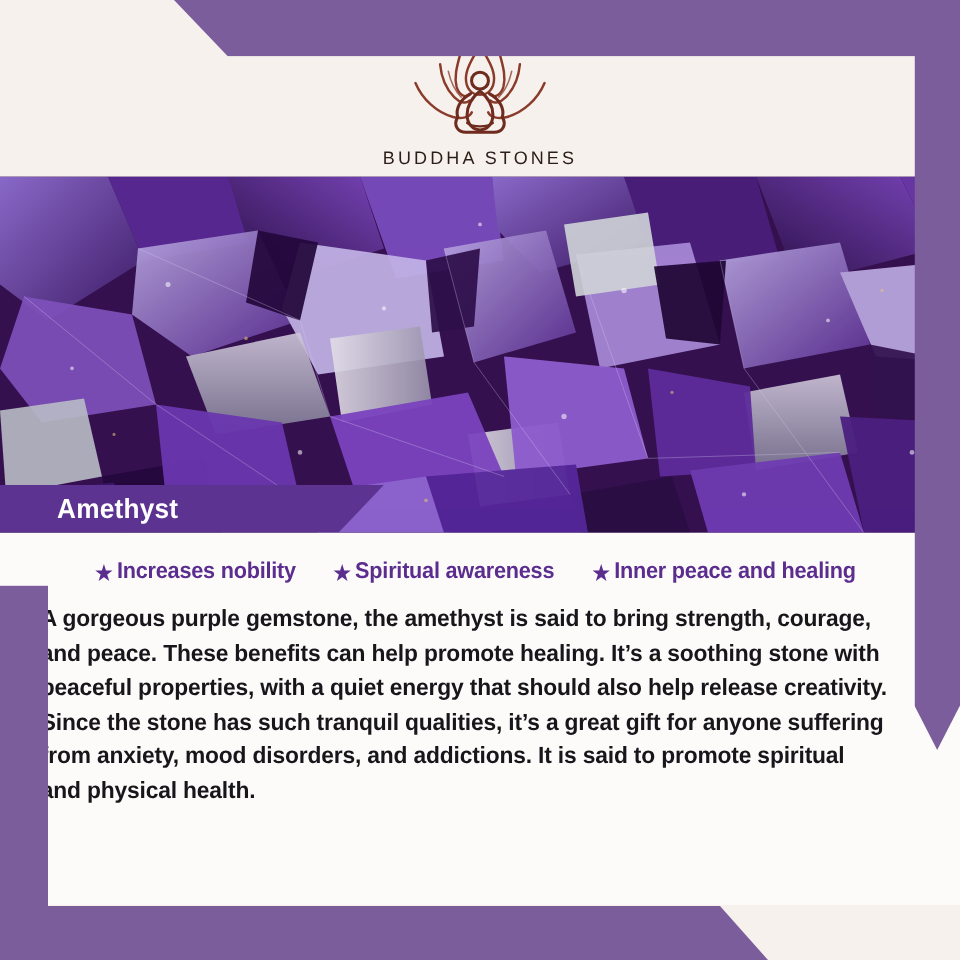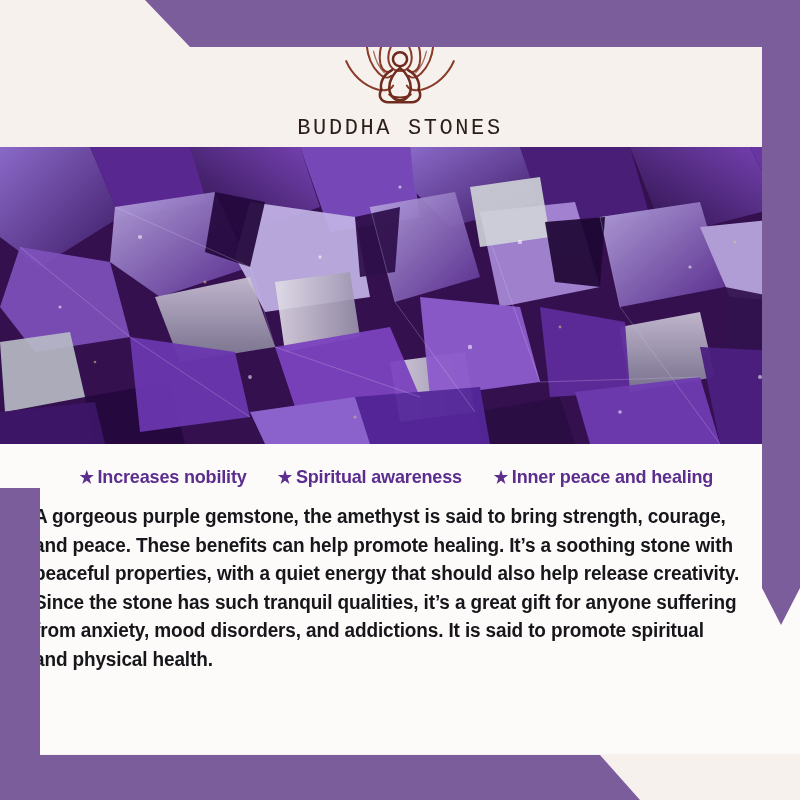--- a/index.html
+++ b/index.html
@@ -47,22 +47,22 @@
   .header {
     position:relative; z-index:2;
     width:800px; height:147px;
     background:#f7f1ee;
     display:flex; flex-direction:column;
     align-items:center; justify-content:flex-end;
     padding-bottom:6px;
   }
   .logo-mark { width:150px; height:90px; display:block; }
   .logo-word {
-    font-family:Liberation Mono, monospace;
-    font-size:22px; letter-spacing:2.6px;
+    font-family:Liberation Sans, sans-serif;
+    font-size:15px; letter-spacing:2.6px;
     color:#2b1d18; margin-top:2px; white-space:nowrap;
   }
 
   
   .title-band {
     position:relative; z-index:2;
     width:800px; height:46px;
     background:#f7f1ee;
     display:flex; align-items:center; justify-content:center;
   }
@@ -274,20 +274,23 @@
 
       <g stroke="#d8cdf0" stroke-width="0.8" opacity="0.33" fill="none">
         <path d="M115 60 L250 120 L275 200 L420 250"></path>
         <path d="M370 60 L395 155 L475 265"></path>
         <path d="M600 70 L620 160 L720 297"></path>
         <path d="M20 100 L130 190 L250 270"></path>
         <path d="M480 65 L540 235 L700 230"></path>
       </g>
     </svg>
 
+    <div class="stone-label">
+      <span class="stone-label-text">Amethyst</span>
+    </div>
   </div>
 
   <div class="content">
     <div class="benefits">
       <span class="benefit">
         <span class="star">★</span>
         <span>Increases nobility</span>
       </span>
       <span class="benefit">
         <span class="star">★</span>

